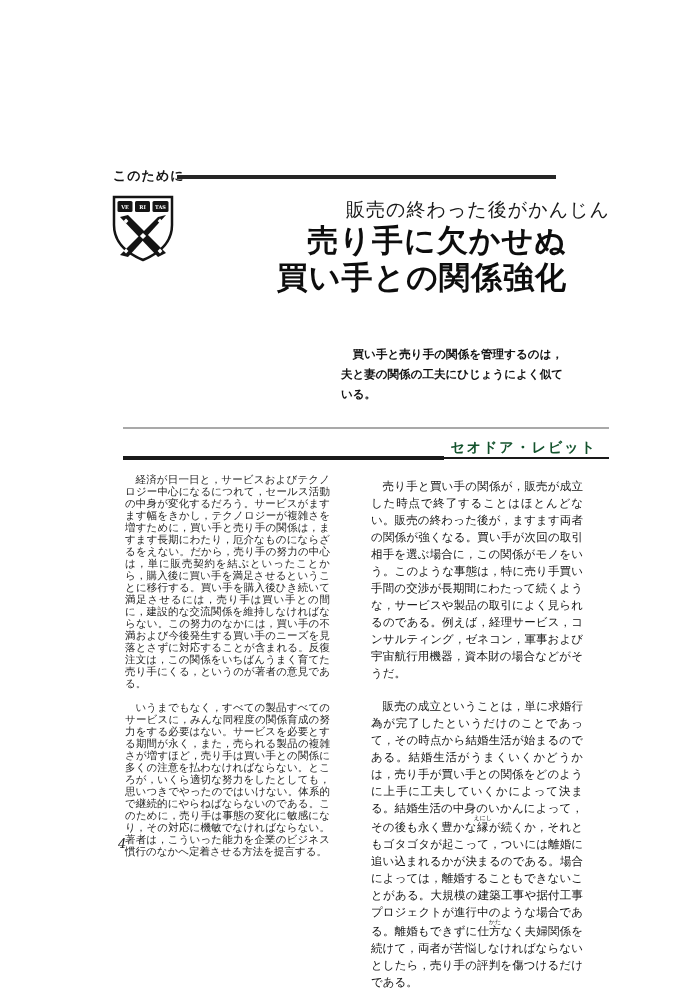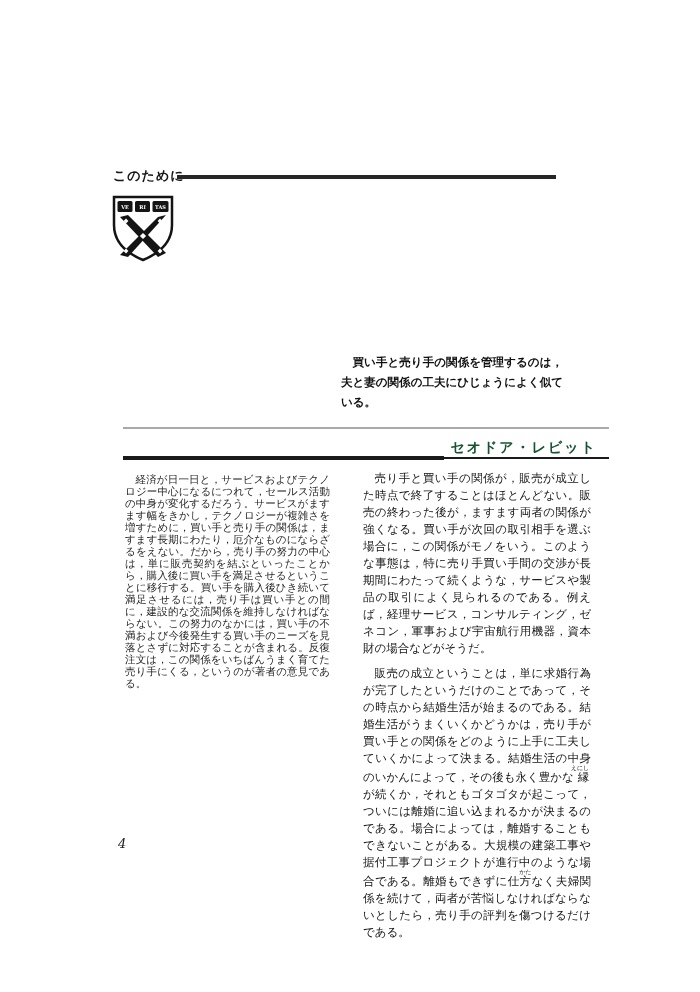--- a/index.html
+++ b/index.html
@@ -32,21 +32,20 @@
     text-align:right;
     font-family:"DejaVu Serif", serif;
     font-weight:bold;color:#0d0d0d;
     font-size:31px;line-height:37px;letter-spacing:1px;
   }
   .lead{
     position:absolute;left:341px;top:344px;width:222px;
     font-size:11.5px;line-height:20px;font-weight:bold;
     text-align:justify;text-indent:1em;word-break:break-all;
     color:#111;
-    margin-top:8px;
   }
   
   .rule-gray{
     position:absolute;left:123px;top:427px;width:486px;height:2px;
     background:#a9a9a9;
   }
   .author{
     position:absolute;right:103px;top:439px;
     font-family:"DejaVu Serif", serif;
     font-size:14px;font-weight:bold;letter-spacing:2px;color:#14532d;
@@ -66,21 +65,21 @@
     font-size:10.5px;line-height:12px;
     text-align:justify;word-break:break-all;color:#242424;
   }
   .col-abstract p{margin:12px;text-indent:1em;}
   .col-body{
     position:absolute;left:355px;top:462px;width:244px;
     font-family:"DejaVu Serif", serif;
     font-size:11.5px;line-height:17px;
     text-align:justify;word-break:break-all;color:#141414;
   }
-  .col-body p{margin:8px;text-indent:1em;}
+  .col-body p{margin:16px;text-indent:1em;}
   ruby rt{font-size:6px;letter-spacing:0;}
   
   .page-number{
     position:absolute;left:118px;top:836px;
     font-family:"DejaVu Serif", serif;font-style:italic;
     font-size:13px;color:#222;
   }
   .crest-motto{fill:#ffffff;font-family:"DejaVu Serif", serif;font-size:5px;font-weight:bold;}
 </style>
 </head>
@@ -110,30 +109,36 @@
       <g fill="#ffffff">
         <rect x="28.8" y="38.8" width="4.4" height="4.4" transform="rotate(45 31 41)"></rect>
         <rect x="12.3" y="24.3" width="3.4" height="3.4" transform="rotate(45 14 26)"></rect>
         <rect x="46.3" y="24.3" width="3.4" height="3.4" transform="rotate(45 48 26)"></rect>
         <rect x="12.3" y="54.3" width="3.4" height="3.4" transform="rotate(45 14 56)"></rect>
         <rect x="46.3" y="54.3" width="3.4" height="3.4" transform="rotate(45 48 56)"></rect>
       </g>
     </svg>
   </div>
 
+  <div class="subtitle">販売の終わった後がかんじん</div>
+  <div class="title">
+    <div>売り手に欠かせぬ</div>
+    <div>買い手との関係強化</div>
+  </div>
 
   <div class="lead">買い手と売り手の関係を管理するのは，夫と妻の関係の工夫にひじょうによく似ている。</div>
 
   <div class="rule-gray"></div>
   <div class="author">セオドア・レビット</div>
   <div class="rule-black-thick"></div>
   <div class="rule-black-thin"></div>
 
   <div class="col-abstract">
     <p>経済が日一日と，サービスおよびテクノロジー中心になるにつれて，セールス活動の中身が変化するだろう。サービスがますます幅をきかし，テクノロジーが複雑さを増すために，買い手と売り手の関係は，ますます長期にわたり，厄介なものにならざるをえない。だから，売り手の努力の中心は，単に販売契約を結ぶといったことから，購入後に買い手を満足させるということに移行する。買い手を購入後ひき続いて満足させるには，売り手は買い手との間に，建設的な交流関係を維持しなければならない。この努力のなかには，買い手の不満および今後発生する買い手のニーズを見落とさずに対応することが含まれる。反復注文は，この関係をいちばんうまく育てた売り手にくる，というのが著者の意見である。</p>
+    <p>いうまでもなく，すべての製品すべてのサービスに，みんな同程度の関係育成の努力をする必要はない。サービスを必要とする期間が永く，また，売られる製品の複雑さが増すほど，売り手は買い手との関係に多くの注意を払わなければならない。ところが，いくら適切な努力をしたとしても，思いつきでやったのではいけない。体系的で継続的にやらねばならないのである。このために，売り手は事態の変化に敏感になり，その対応に機敏でなければならない。著者は，こういった能力を企業のビジネス慣行のなかへ定着させる方法を提言する。</p>
   </div>
 
   <div class="col-body">
     <p>売り手と買い手の関係が，販売が成立した時点で終了することはほとんどない。販売の終わった後が，ますます両者の関係が強くなる。買い手が次回の取引相手を選ぶ場合に，この関係がモノをいう。このような事態は，特に売り手買い手間の交渉が長期間にわたって続くような，サービスや製品の取引によく見られるのである。例えば，経理サービス，コンサルティング，ゼネコン，軍事および宇宙航行用機器，資本財の場合などがそうだ。</p>
     <p>販売の成立ということは，単に求婚行為が完了したというだけのことであって，その時点から結婚生活が始まるのである。結婚生活がうまくいくかどうかは，売り手が買い手との関係をどのように上手に工夫していくかによって決まる。結婚生活の中身のいかんによって，その後も永く豊かな<ruby>縁<rt>えにし</rt></ruby>が続くか，それともゴタゴタが起こって，ついには離婚に追い込まれるかが決まるのである。場合によっては，離婚することもできないことがある。大規模の建築工事や据付工事プロジェクトが進行中のような場合である。離婚もできずに仕<ruby>方<rt>かた</rt></ruby>なく夫婦関係を続けて，両者が苦悩しなければならないとしたら，売り手の評判を傷つけるだけである。</p>
   </div>
 
   <div class="page-number">4</div>
 
 </div>

